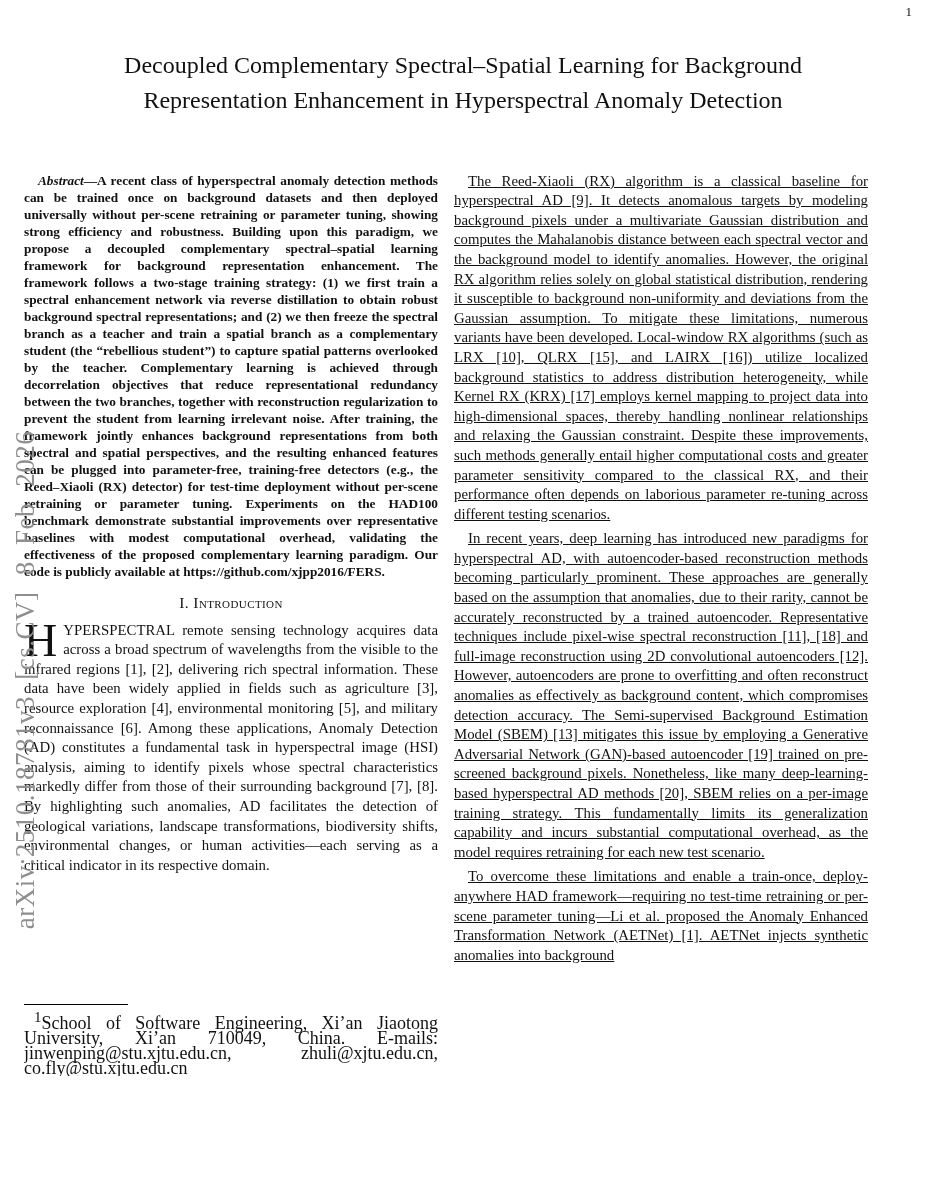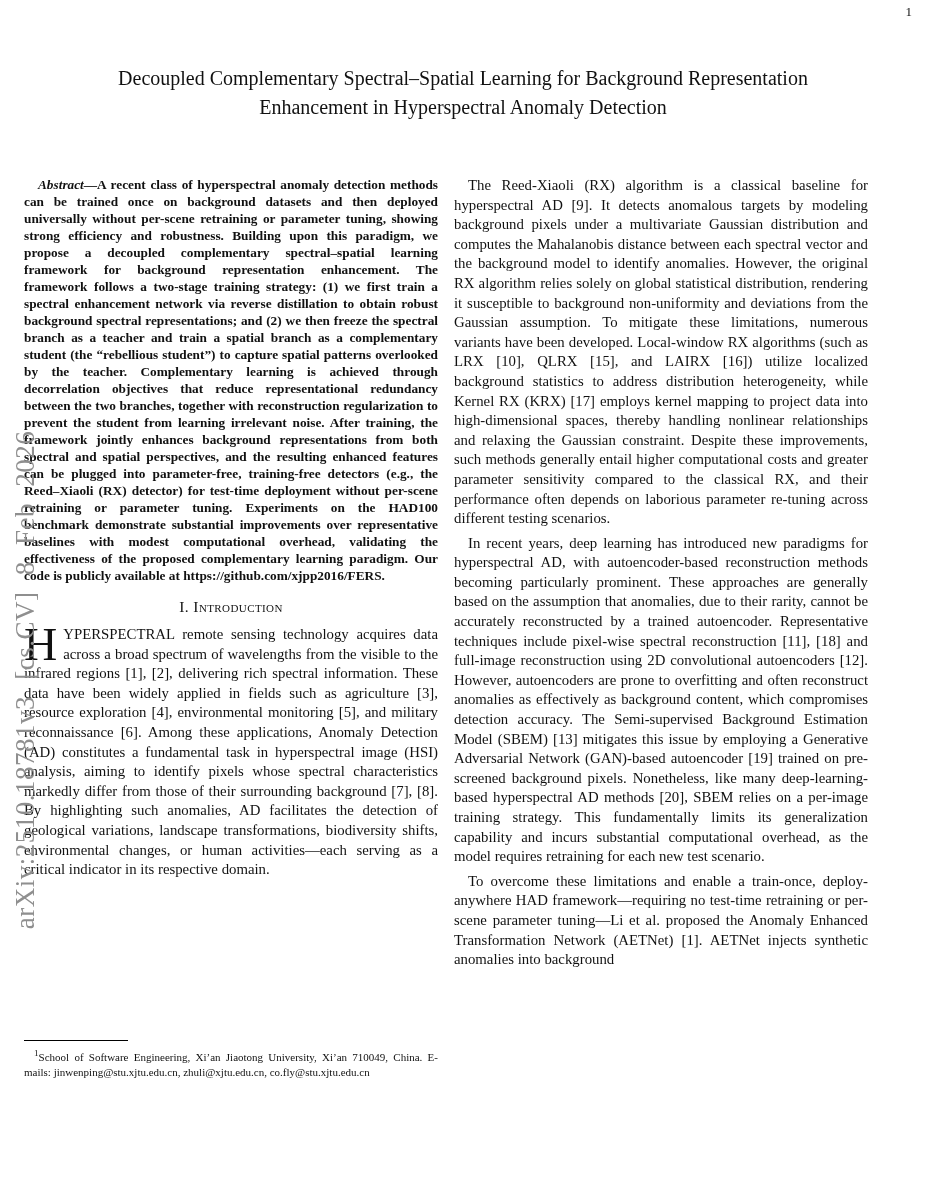--- a/index.html
+++ b/index.html
@@ -24,25 +24,25 @@
     transform-origin: 0 0;
     transform: rotate(-90deg) translateX(-50%);
     white-space: nowrap;
     color: #8f8f8f;
     font-size: 27px;
     letter-spacing: 0.5px;
     word-spacing: 9px;
   }
   .page-header { padding-top: 48px; text-align: center; }
   .paper-title {
-    font-size: 20px;
+    font-size: 24px;
     font-weight: normal;
     line-height: 1.45;
     max-width: 770px;
-    margin: 16px auto;
+    margin: 0 auto;
   }
   .authors-line { margin-top: 26px; font-size: 16px; }
   .authors-line sup { font-size: 10px; }
   .columns {
     display: flex;
     gap: 16px;
     margin: 54px 26px 0 24px;
     width: 848px;
   }
   .col {
@@ -74,31 +74,31 @@
     text-align: justify;
   }
   .dropcap {
     float: left;
     font-size: 46px;
     line-height: 36px;
     padding: 2px 6px 0 0;
   }
   .footnote {
     margin-top: auto;
-    font-size: 11px;
+    font-size: 18px;
     line-height: 15px;
     text-align: justify;
   }
   .footnote-rule {
     width: 104px;
     border-top: 1px solid #000;
     margin-bottom: 5px;
   }
   .footnote p { text-indent: 10px; }
-  .right-par { text-indent: 14px; margin-bottom: 5px; }
+  .right-par { text-indent: 14px; margin-bottom: 5px; text-decoration: underline; }
   .url-text { }
 </style>
 </head>
 <body>
 
 <div class="page-number">1</div>
 
 <div class="arxiv-watermark">arXiv:2510.18781v3 [cs.CV] 8 Feb 2026</div>
 
 <header class="page-header">

